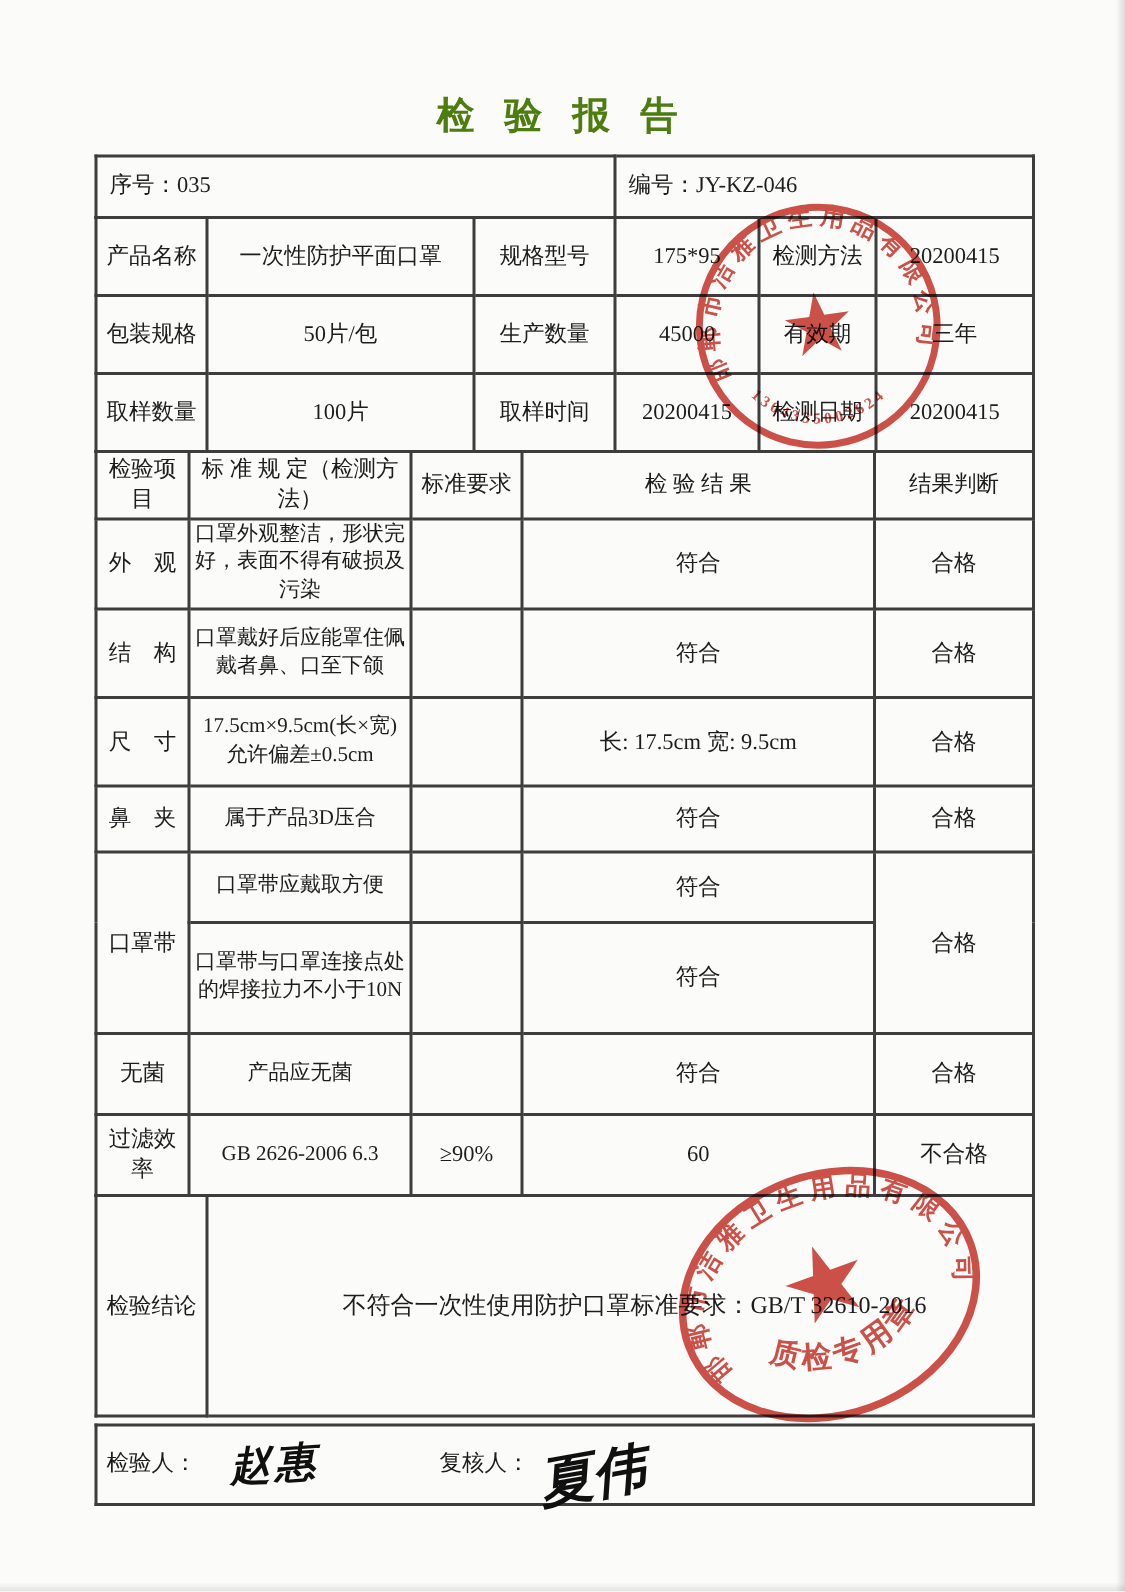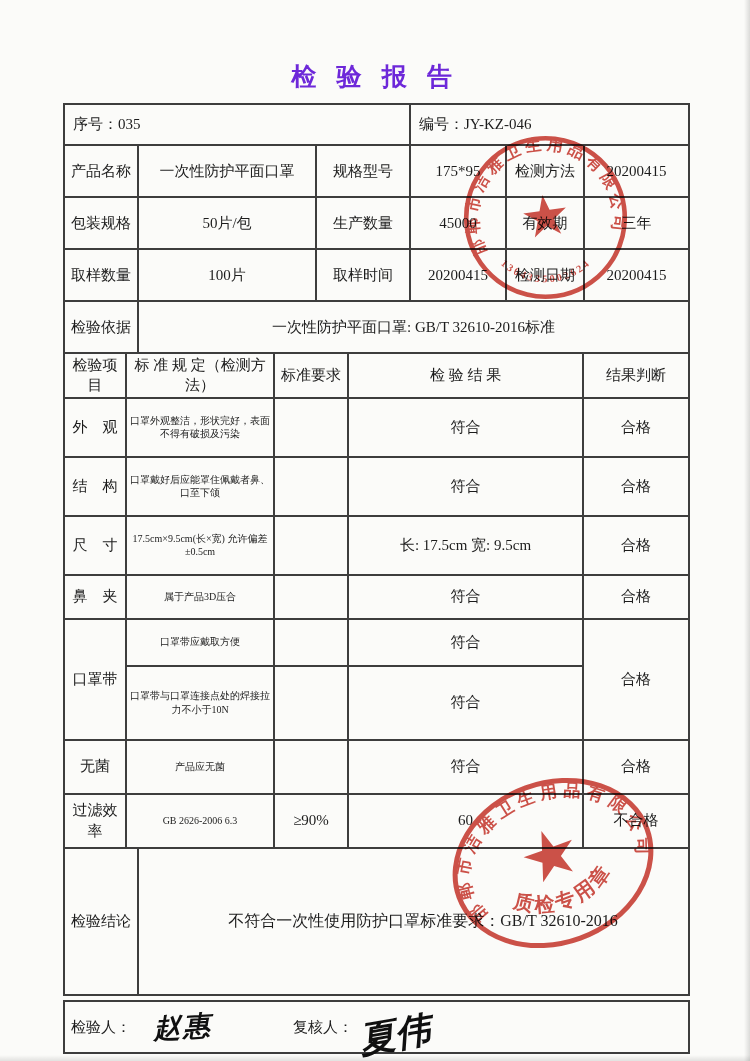--- a/index.html
+++ b/index.html
@@ -9,36 +9,36 @@
     font-family:"Liberation Serif","DejaVu Serif",serif;
     color:#1c1c1c;
     overflow:hidden;
   }
   .sheet { position:absolute; inset:0; }
 
   
   .report-title {
     position:absolute; top:60px; left:0; width:100%;
     text-align:center; font-size:25px; font-weight:bold;
-    letter-spacing:7px; color:#6d28d9;
+    letter-spacing:7px; color:#4d7c0f;
   }
 
   
   .tablewrap { position:absolute; left:63px; top:103px; width:625px; }
   table { border-collapse:collapse; table-layout:fixed; width:625px; margin-top:-2px; }
   table.first { margin-top:0; }
   td {
     border:2px solid #3d3d3d;
     text-align:center; vertical-align:middle;
     font-size:15px; padding:1px 3px;
     overflow:visible;
     line-height:1.35;
   }
   td.left { text-align:left; padding-left:8px; }
-  td.std  { font-size:10px; }
+  td.std  { font-size:14px; }
   .h37 td { height:37px; }
   .h48 td { height:48px; }
   .h40 td { height:40px; }
   .h55 td { height:55px; }
   .h43 td { height:43px; }
   .h70 td { height:70px; }
   .h50 td { height:50px; }
   .h143 td { height:143px; }
 
   
@@ -121,32 +121,20 @@
         <td>取样数量</td>
         <td>100片</td>
         <td>取样时间</td>
         <td>20200415</td>
         <td>检测日期</td>
         <td>20200415</td>
       </tr>
     </tbody>
       </table>
 
-    <table>
-      <colgroup>
-          <col style="width:74px">
-          <col style="width:551px">
-        </colgroup>
-      <tbody>
-          <tr class="h48">
-        <td>检验依据</td>
-        <td>一次性防护平面口罩: GB/T 32610-2016标准</td>
-      </tr>
-    </tbody>
-      </table>
 
     <table>
       <colgroup>
         <col style="width:62px">
           <col style="width:148px">
           <col style="width:74px">
         <col style="width:235px">
           <col style="width:106px">
       </colgroup>
       <tbody>

